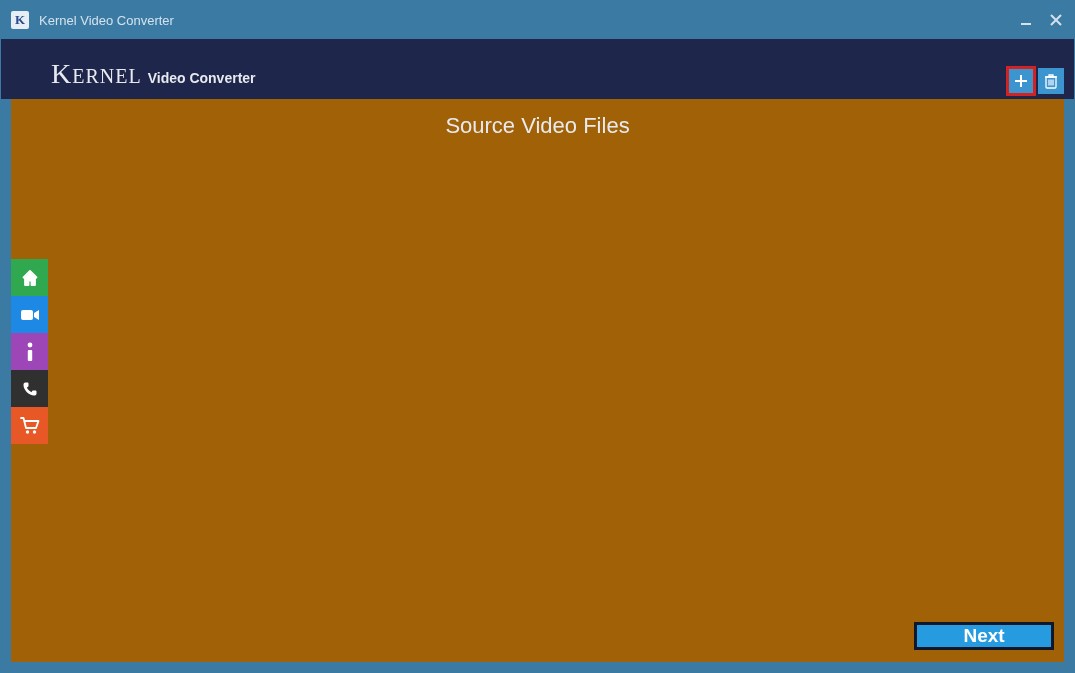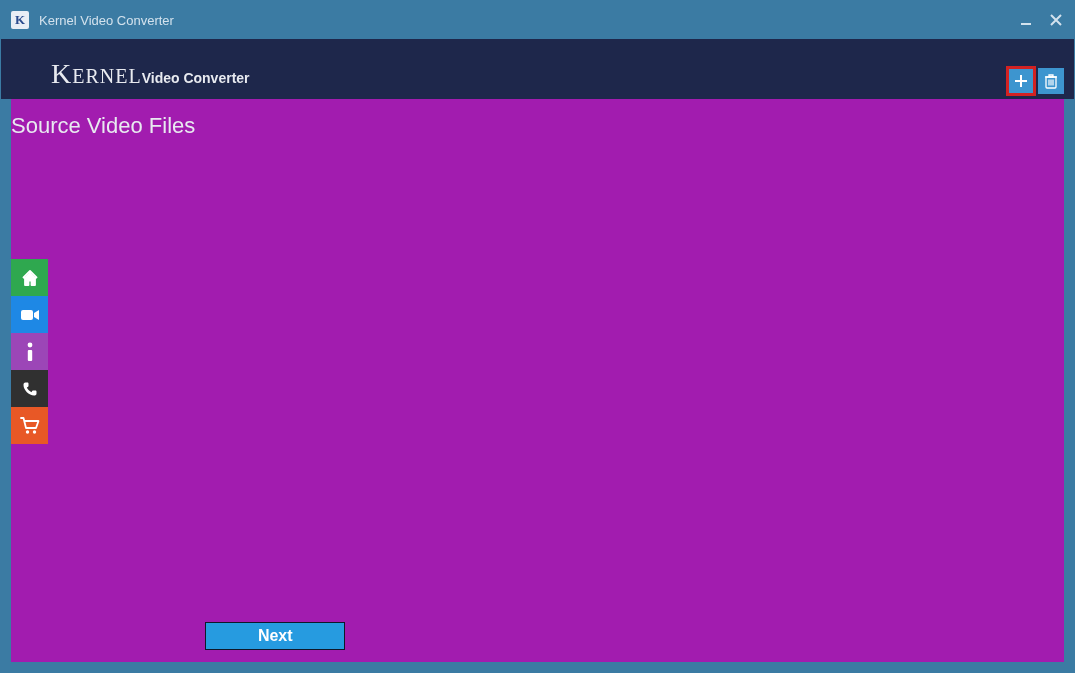--- a/index.html
+++ b/index.html
@@ -66,20 +66,21 @@
       background: #1e274b;
       display: flex;
       align-items: center;
       justify-content: space-between;
       padding: 0 10px 0 50px;
     }
     .brand {
       display: flex;
       align-items: baseline;
       color: #e8eaf0;
+      gap: 6px;
       margin-top: 9px;
     }
     .brand-kernel {
       font-family: Georgia, "Times New Roman", serif;
       font-variant: small-caps;
       font-size: 28px;
       letter-spacing: 1px;
       font-weight: 500;
     }
     .brand-sub {
@@ -101,25 +102,25 @@
       justify-content: center;
       color: #fff;
       cursor: pointer;
     }
     .header-btn.highlighted {
       outline: 3px solid #d32222;
       outline-offset: -1px;
     }
     .content-area {
       flex: 1;
-      background: #a21caf;
+      background: #a16207;
       margin: 0 10px 10px 10px;
       position: relative;
       display: flex;
-      flex-direction: row;
+      flex-direction: column;
     }
     .content-title {
       text-align: center;
       color: #e8eaf0;
       font-size: 22px;
       font-weight: 400;
       padding-top: 14px;
     }
     .side-tabs {
       position: absolute;
@@ -147,23 +148,23 @@
       height: 53px;
       display: flex;
       justify-content: flex-end;
       align-items: center;
       padding: 0 10px;
     }
     .next-btn {
       width: 140px;
       height: 28px;
       background: #269be0;
-      border: 1px solid #0f172a;
+      border: 3px solid #0f172a;
       color: #fff;
-      font-size: 16px;
+      font-size: 19px;
       font-weight: 600;
       display: flex;
       align-items: center;
       justify-content: center;
       cursor: pointer;
     }
     svg {
       display: block;
     }
   </style>

